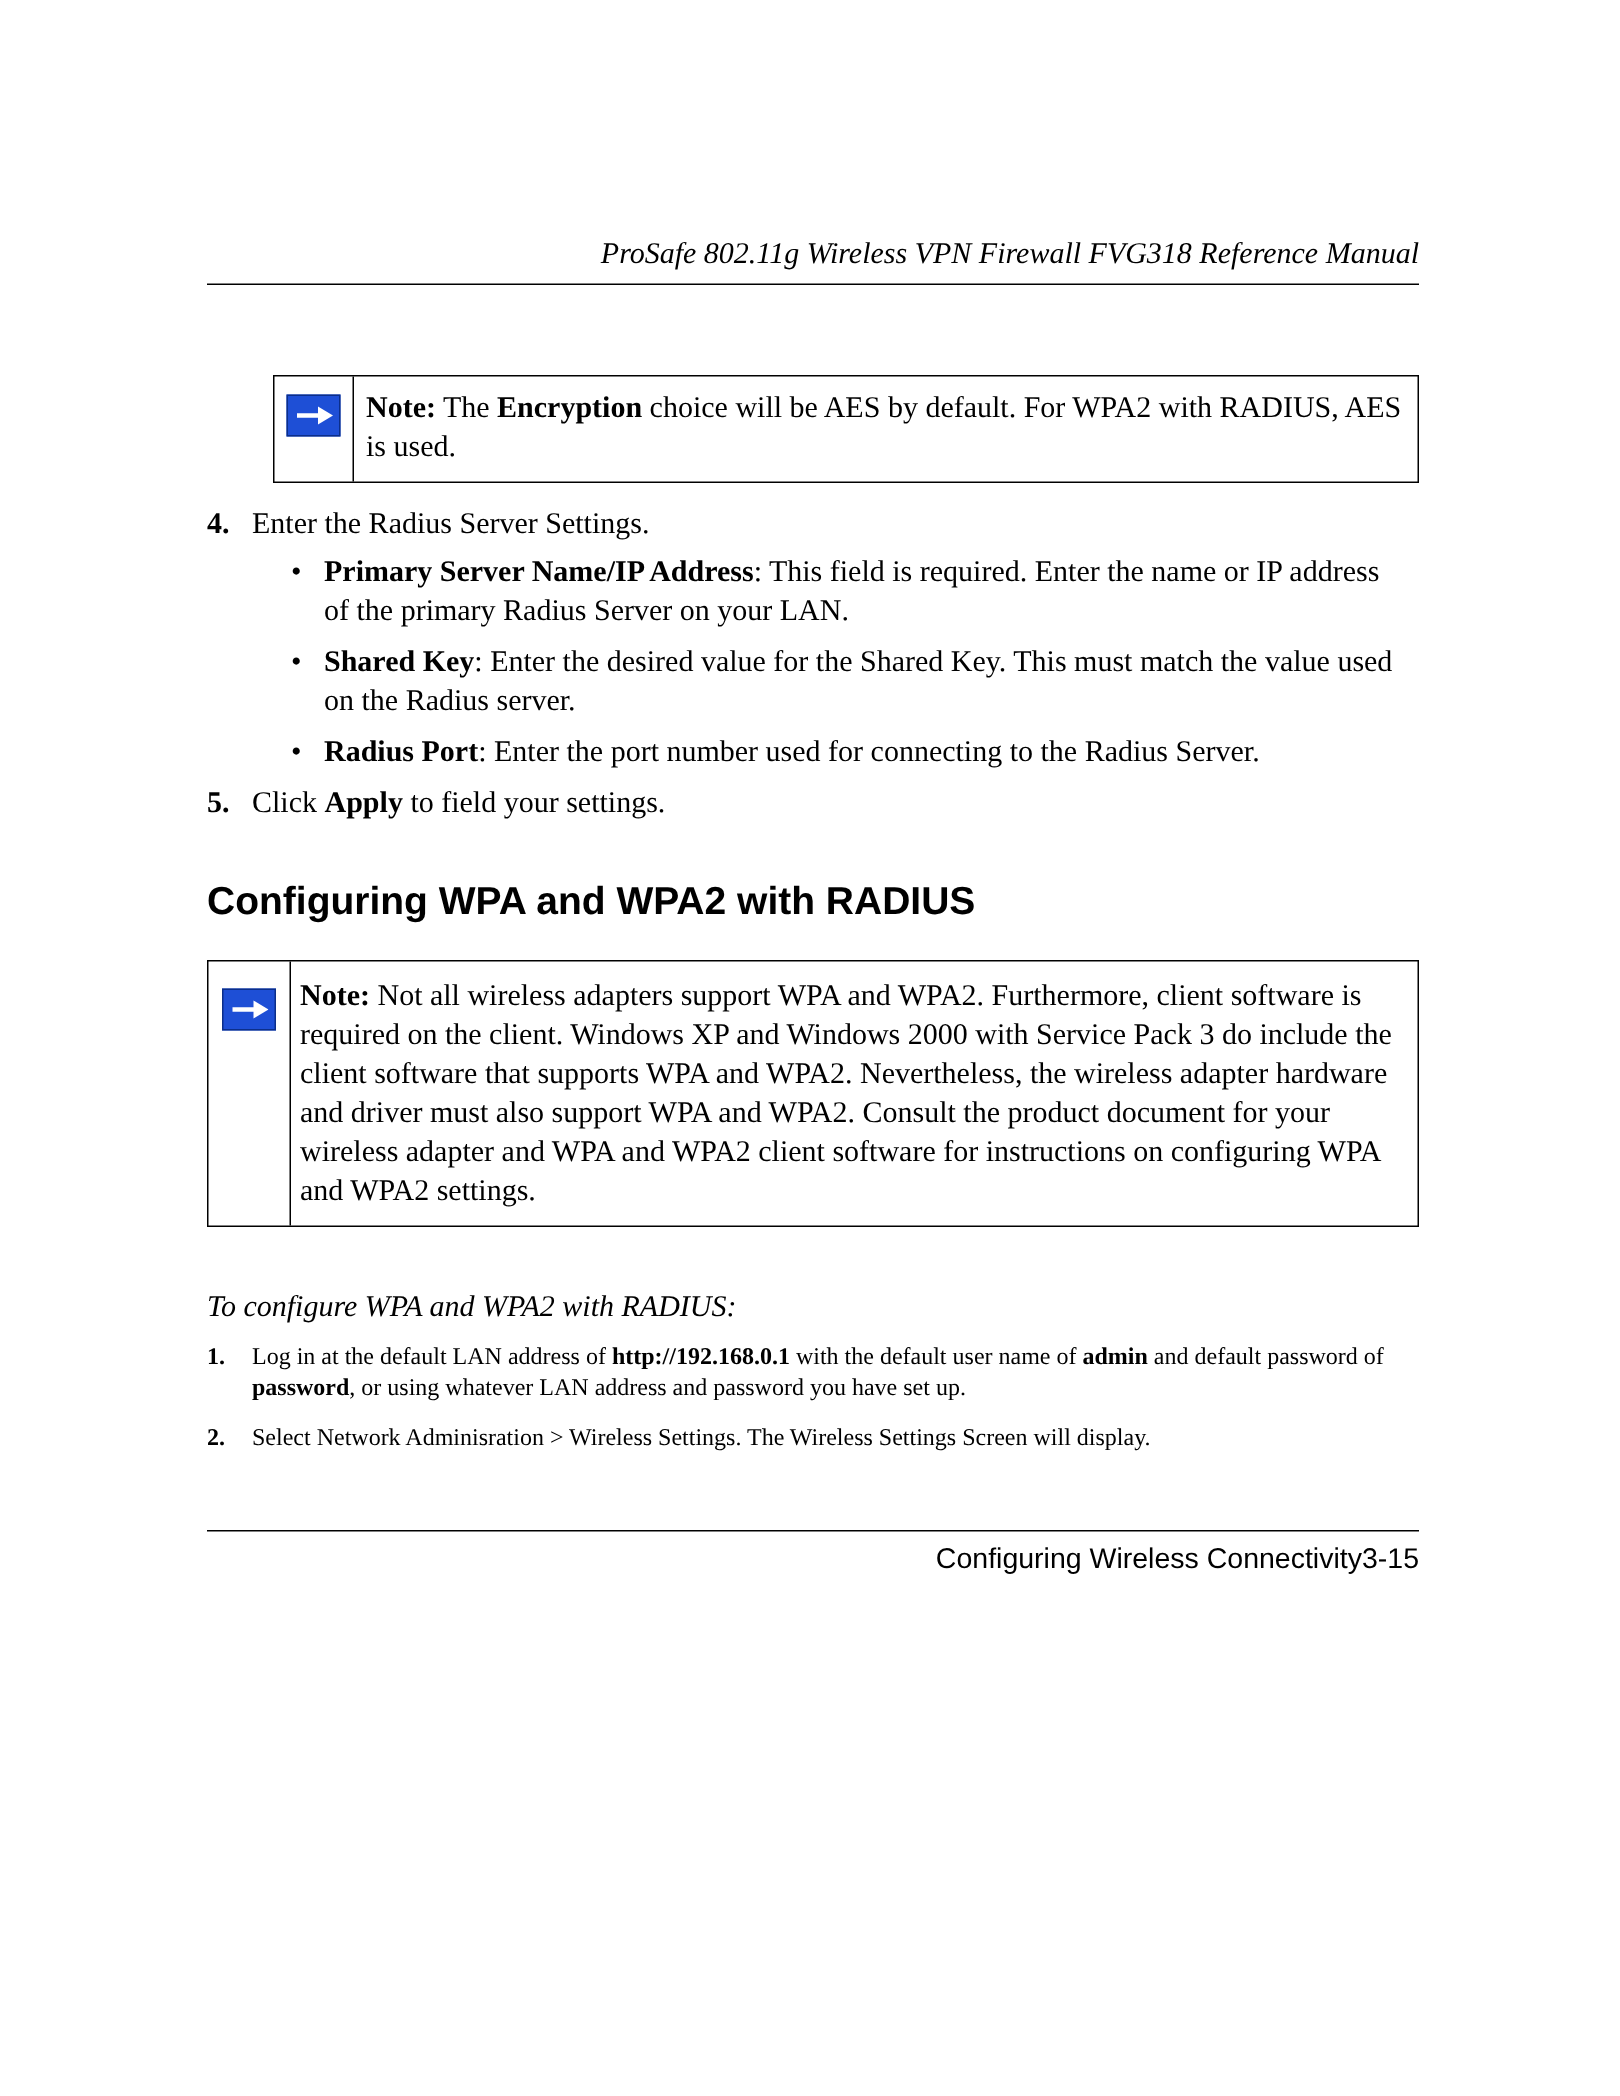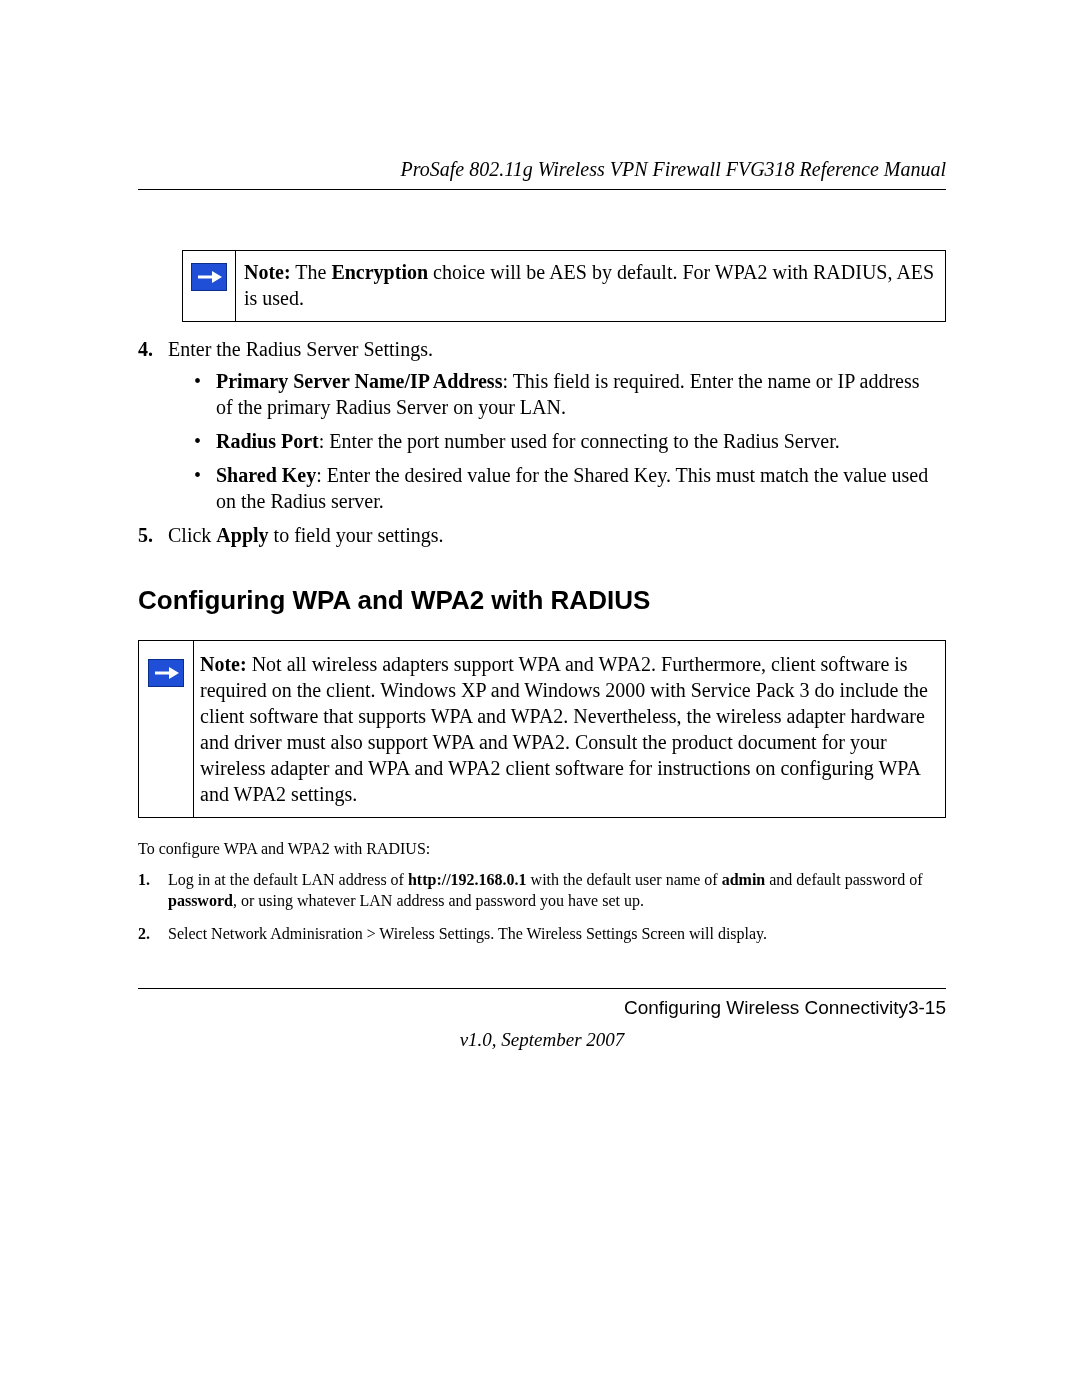--- a/index.html
+++ b/index.html
@@ -116,23 +116,24 @@
     top: 0;
   }
   .b { font-weight: bold; }
   h2.section {
     font-family: Arial, Helvetica, sans-serif;
     font-weight: bold;
     font-size: 26px;
     margin: 36px 0 24px 0;
   }
   .para {
-    font-size: 16px;
+    font-size: 20px;
     line-height: 1.32;
-    margin: 20px 0 10px 0;
+    margin: 40px 0 10px 0;
+    font-style: italic;
   }
   .footer {
     position: absolute;
     left: 138px;
     right: 134px;
     bottom: 74px;
   }
   .footer-rule {
     border-top: 1.5px solid #000;
     height: 0;
@@ -174,24 +175,24 @@
   </div>
 
   <ol class="numbered">
     <li>
       <span>Enter the Radius Server Settings.</span>
       <ul class="bullets">
         <li>
           <span class="b">Primary Server Name/IP Address</span><span>: This field is required. Enter the name or IP address of the primary Radius Server on your LAN.</span>
         </li>
         <li>
-          <span class="b">Radius Port</span><span>: Enter the port number used for connecting to the Radius Server.</span>
+          <span class="b">Shared Key</span><span>: Enter the desired value for the Shared Key. This must match the value used on the Radius server.</span>
         </li>
         <li>
-          <span class="b">Shared Key</span><span>: Enter the desired value for the Shared Key. This must match the value used on the Radius server.</span>
+          <span class="b">Radius Port</span><span>: Enter the port number used for connecting to the Radius Server.</span>
         </li>
       </ul>
     </li>
     <li>
       <span>Click </span><span class="b">Apply</span><span> to field your settings.</span>
     </li>
   </ol>
 
   <h2 class="section">Configuring WPA and WPA2 with RADIUS</h2>
 
@@ -217,16 +218,15 @@
     </li>
     <li>Select Network Adminisration &gt; Wireless Settings. The Wireless Settings Screen will display.</li>
   </ol>
 
   <div class="footer">
     <div class="footer-rule"></div>
     <div class="footer-row">
       <span>Configuring Wireless Connectivity</span>
       <span>3-15</span>
     </div>
-    <div class="footer-version">v1.0, September 2007</div>
   </div>
 
 </div>
 
 </body></html>

